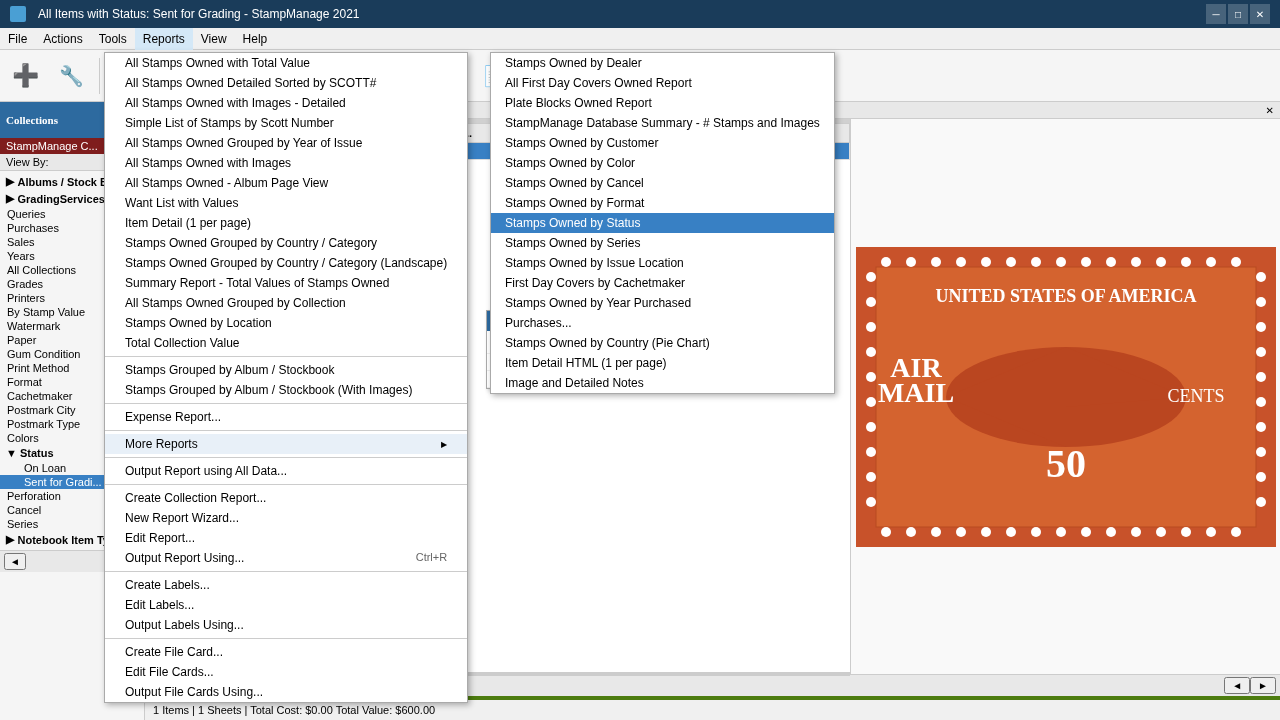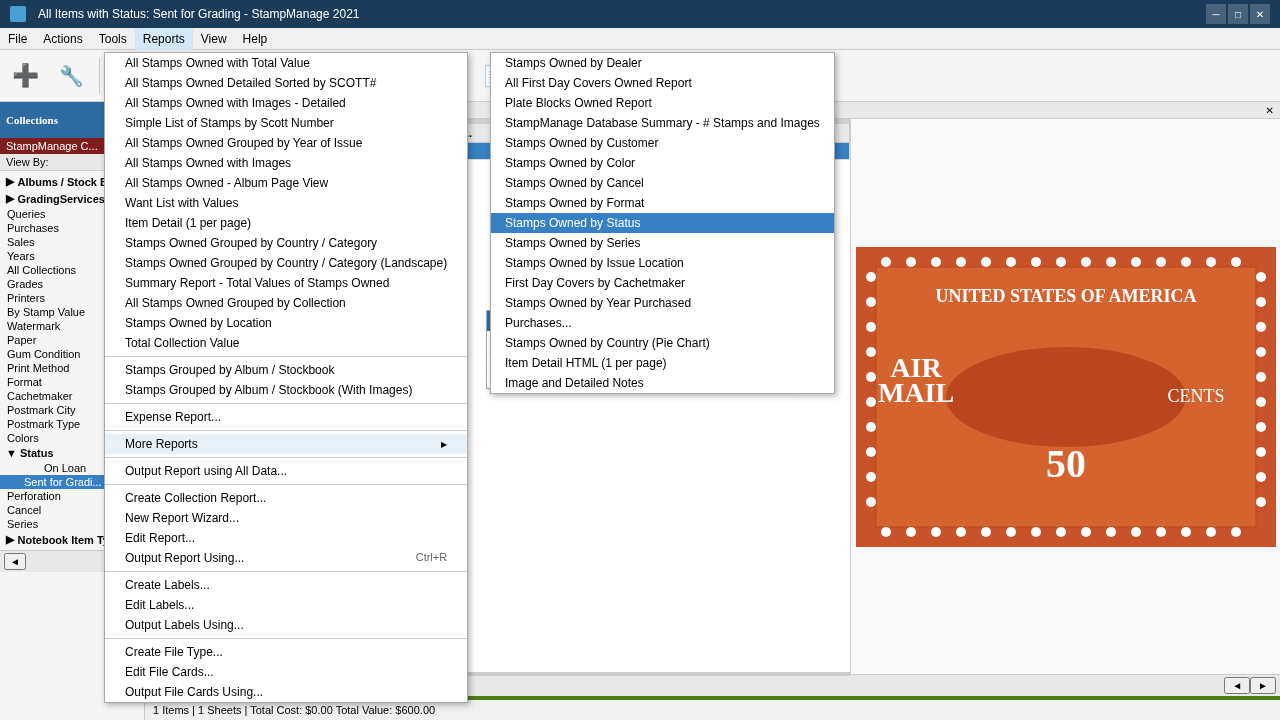--- a/index.html
+++ b/index.html
@@ -164,21 +164,21 @@
       <div class="sidebar-item">Watermark</div>
       <div class="sidebar-item">Paper</div>
       <div class="sidebar-item">Gum Condition</div>
       <div class="sidebar-item">Print Method</div>
       <div class="sidebar-item">Format</div>
       <div class="sidebar-item">Cachetmaker</div>
       <div class="sidebar-item">Postmark City</div>
       <div class="sidebar-item">Postmark Type</div>
       <div class="sidebar-item">Colors</div>
       <div class="sidebar-label">▼ <span>Status</span></div>
-      <div class="sidebar-item" style="padding-left:24px;margin-left:20px;">On Loan</div>
+      <div class="sidebar-item" style="padding-left:24px;">On Loan</div>
       <div class="sidebar-item active-item" style="padding-left:24px;">Sent for Gradi...</div>
       <div class="sidebar-item">Perforation</div>
       <div class="sidebar-item">Cancel</div>
       <div class="sidebar-item">Series</div>
       <div class="sidebar-label">▶ <span>Notebook Item Type</span></div>
     </div>
     <div style="display:flex;justify-content:space-between;padding:2px 4px;border-top:1px solid #ccc;background:#e8e8e8;">
       <button style="font-size:10px;padding:1px 4px;cursor:pointer;">◄</button>
       <button style="font-size:10px;padding:1px 4px;cursor:pointer;">►</button>
     </div>
@@ -372,21 +372,21 @@
   <div class="dropdown-item">Edit Report...</div>
   <div class="dropdown-item" style="display:flex;justify-content:space-between;">
       <span>Output Report Using...</span>
       <span style="color:#666;font-size:11px;">Ctrl+R</span>
     </div>
   <div class="dropdown-separator"></div>
   <div class="dropdown-item">Create Labels...</div>
   <div class="dropdown-item">Edit Labels...</div>
   <div class="dropdown-item">Output Labels Using...</div>
   <div class="dropdown-separator"></div>
-  <div class="dropdown-item">Create File Type...</div>
+  <div class="dropdown-item">Create File Card...</div>
   <div class="dropdown-item">Edit File Cards...</div>
   <div class="dropdown-item">Output File Cards Using...</div>
 </div>
 
 <div class="sub-dropdown">
   <div class="dropdown-item">Stamps Owned by Dealer</div>
   <div class="dropdown-item">All First Day Covers Owned Report</div>
   <div class="dropdown-item">Plate Blocks Owned Report</div>
   <div class="dropdown-item">StampManage Database Summary - # Stamps and Images</div>
   <div class="dropdown-item">Stamps Owned by Customer</div>

